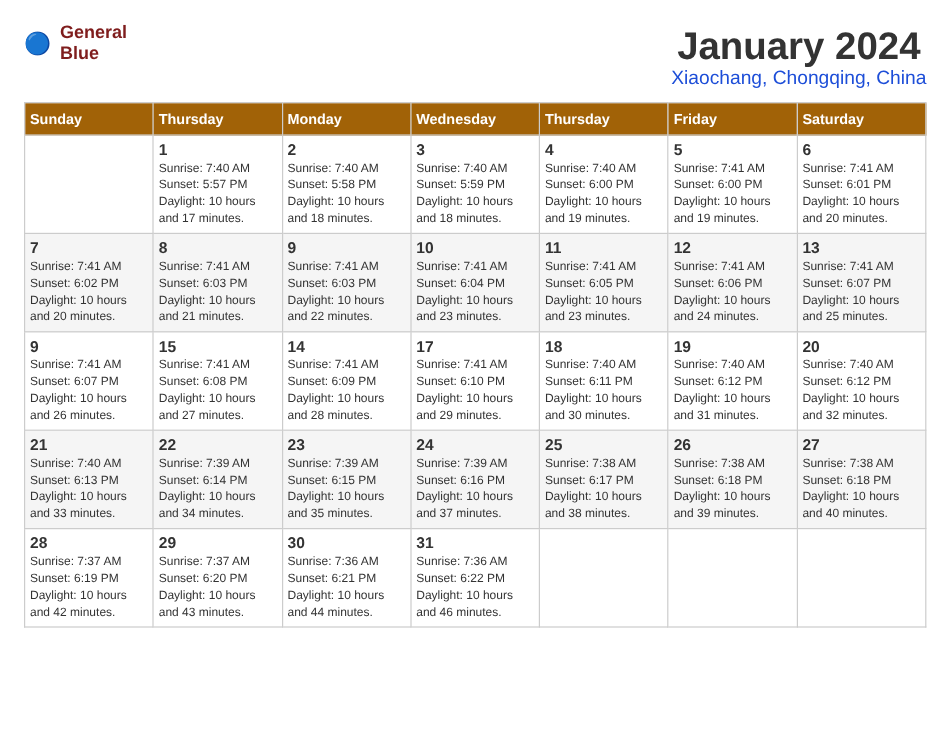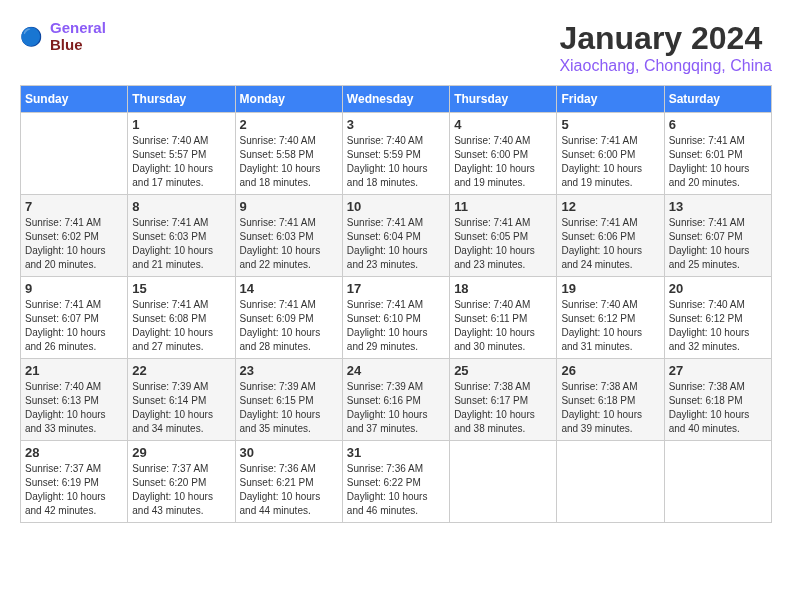--- a/index.html
+++ b/index.html
@@ -19,38 +19,38 @@
     .logo {
       display: flex;
       align-items: center;
       gap: 2px;
     }
     .logo-bird {
       width: 28px;
       height: 28px;
     }
     .title-block {
-      text-align: left;
+      text-align: center;
     }
     .month-title {
       font-size: 32px;
       font-weight: bold;
       color: #333;
     }
     .location {
       font-size: 16px;
-      color: #8b5cf6;
+      color: #1d4ed8;
     }
     table {
       width: 100%;
       border-collapse: collapse;
       font-size: 11px;
     }
     thead tr th {
-      background-color: #3b82f6;
+      background-color: #a16207;
       color: #fff;
       padding: 6px 4px;
       text-align: left;
       font-size: 12px;
       border: 1px solid #ccc;
     }
     tbody tr td {
       border: 1px solid #ccc;
       vertical-align: top;
       padding: 4px;
@@ -78,21 +78,21 @@
 </head>
 <body>
 
 <div class="header">
   <div class="logo">
     <svg class="logo-bird" viewBox="0 0 40 40" xmlns="http://www.w3.org/2000/svg">
       <text y="28" font-size="26" fill="#1a6eb5">🔵</text>
     </svg>
     <div>
       <div style="font-size:15px; font-weight:bold; color:#333; line-height:1.1;">
-        <span style="color:#8b5cf6;">General</span>
+        <span style="color:#7f1d1d;">General</span>
       </div>
       <div style="font-size:15px; font-weight:bold; color:#7f1d1d; line-height:1.1;">Blue</div>
     </div>
   </div>
   <div class="title-block">
     <div class="month-title">January 2024</div>
     <div class="location">Xiaochang, Chongqing, China</div>
   </div>
 </div>
 

